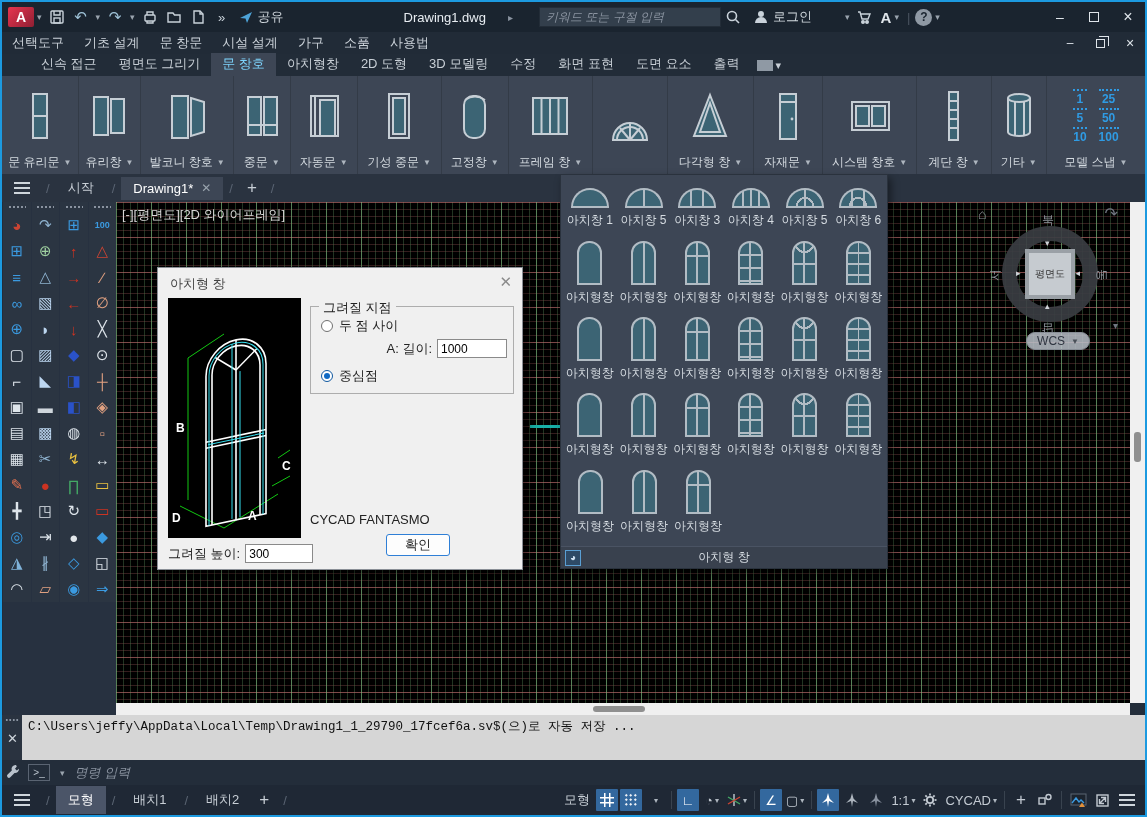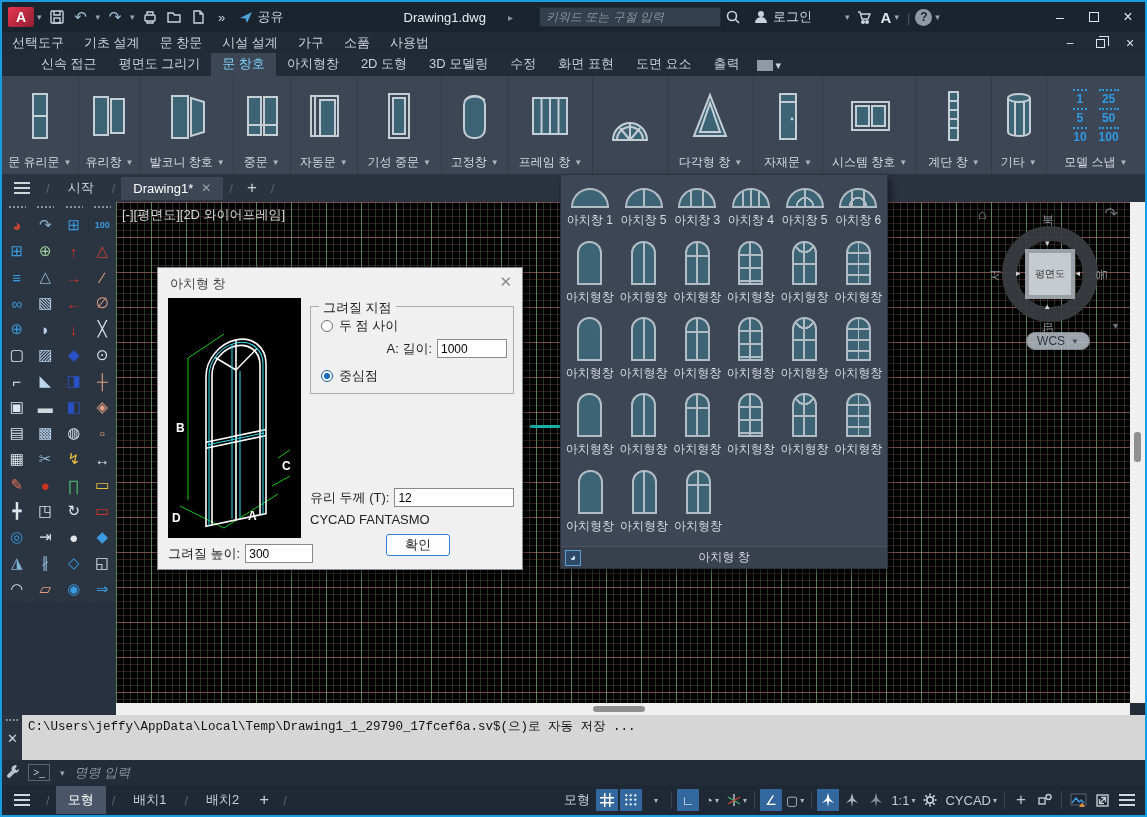--- a/index.html
+++ b/index.html
@@ -812,24 +812,20 @@
       <span class="a-row">
         <span>A: 길이:</span>
         <input value="1000" style="">
       </span>
       <span class="radio-row" style="top:60px;">
         <span class="radio on"></span>
         <span>중심점</span>
       </span>
     </div>
 
-    <div class="frow" style="top:220px;">
-      <span>유리 두께 (T):</span>
-      <input value="12" style="">
-    </div>
     <div class="brand">CYCAD FANTASMO</div>
     <div class="okbtn">확인</div>
   </div>
 
   <div class="row cmdhist">
     <div class="cmd-gutter">
       <div class="cmd-grip"></div>
       <div class="cmd-x">✕</div>
     </div>
     <div class="cmd-lines"><div>C:\Users\jeffy\AppData\Local\Temp\Drawing1_1_29790_17fcef6a.sv$(으)로 자동 저장 ...</div></div>

